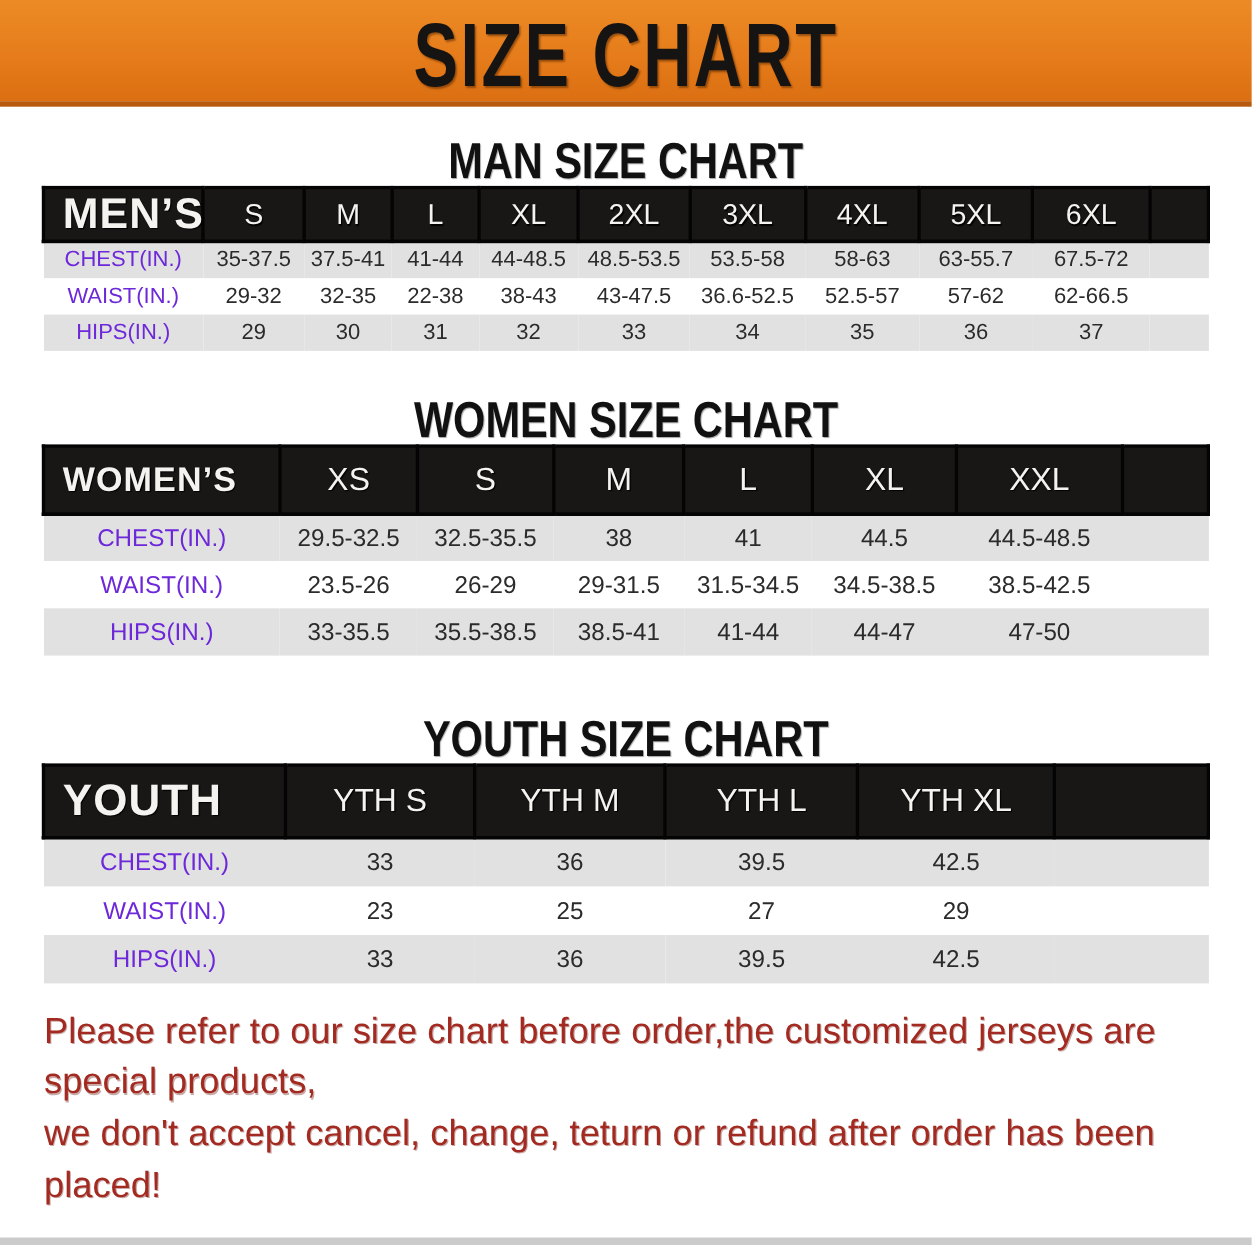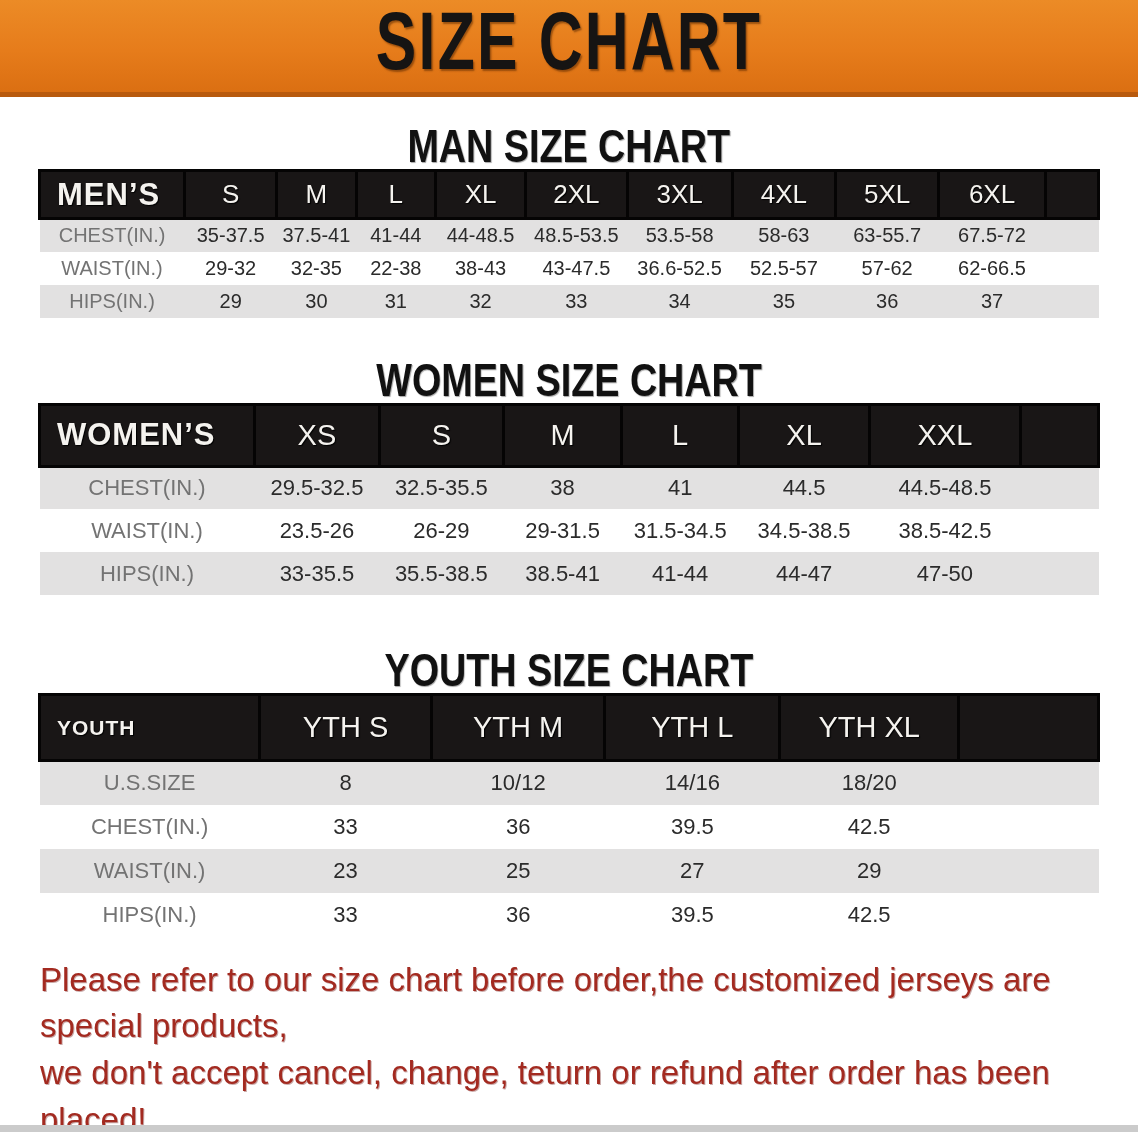--- a/index.html
+++ b/index.html
@@ -10,21 +10,21 @@
     font-family: "Liberation Sans", sans-serif;
     position: relative;
     overflow: hidden;
   }
 
   
   .banner {
     height: 97px;
     background: linear-gradient(180deg, #ec8b26 0%, #e67c1b 55%, #db6f12 100%);
     border-bottom: 5px solid #b85a0e;
-    display: flex; align-items: flex-start; justify-content: center;
+    display: flex; align-items: flex-end; justify-content: center;
   }
   .banner-title {
     display: inline-block;
     font-size: 82px; font-weight: bold; color: #161413;
     letter-spacing: 3px; line-height: 1;
     transform: scaleX(0.74);
     text-shadow: 2px 2px 2px rgba(90,40,0,0.55);
     white-space: nowrap;
   }
 
@@ -64,36 +64,36 @@
   }
   .tbl-men   thead th { height: 48px; font-size: 26px; }
   .tbl-women thead th { height: 62px; font-size: 29px; }
   .tbl-youth thead th { height: 66px; font-size: 29px; }
   thead th.row-head {
     font-weight: bold;
     text-align: left;
     padding-left: 16px;
     letter-spacing: 1px;
   }
-  .tbl-men   thead th.row-head { font-size: 31px; }
+  .tbl-men   thead th.row-head { font-size: 39px; }
   .tbl-women thead th.row-head { font-size: 31px; }
-  .tbl-youth thead th.row-head { font-size: 21px; }
+  .tbl-youth thead th.row-head { font-size: 40px; }
 
   tbody td {
     text-align: center;
     color: #2b2b2b;
     white-space: nowrap;
     border: 0;
   }
   .tbl-men   tbody td { height: 33px; font-size: 20px; }
   .tbl-women tbody td { height: 43px; font-size: 22px; }
   .tbl-youth tbody td { height: 44px; font-size: 22px; }
   tbody tr:nth-child(odd)  { background: #e2e1e1; }
   tbody tr:nth-child(even) { background: #ffffff; }
-  tbody td.row-label { color: #737373; }
+  tbody td.row-label { color: #6d28d9; }
   .tbl-men   tbody td.row-label { font-size: 20px; }
   .tbl-women tbody td.row-label { font-size: 22px; }
   .tbl-youth tbody td.row-label { font-size: 22px; }
 
   
   .notice {
     margin-top: 20px;
     padding: 0 40px;
     color: #a32a20;
     font-size: 33px;
@@ -268,28 +268,20 @@
       <th class="row-head">YOUTH</th>
       <th>YTH S</th>
       <th>YTH M</th>
       <th>YTH L</th>
       <th>YTH XL</th>
       <th></th>
     </tr>
   </thead>
   <tbody>
     <tr>
-      <td class="row-label">U.S.SIZE</td>
-      <td>8</td>
-      <td>10/12</td>
-      <td>14/16</td>
-      <td>18/20</td>
-      <td></td>
-    </tr>
-    <tr>
       <td class="row-label">CHEST(IN.)</td>
       <td>33</td>
       <td>36</td>
       <td>39.5</td>
       <td>42.5</td>
       <td></td>
     </tr>
     <tr>
       <td class="row-label">WAIST(IN.)</td>
       <td>23</td>

